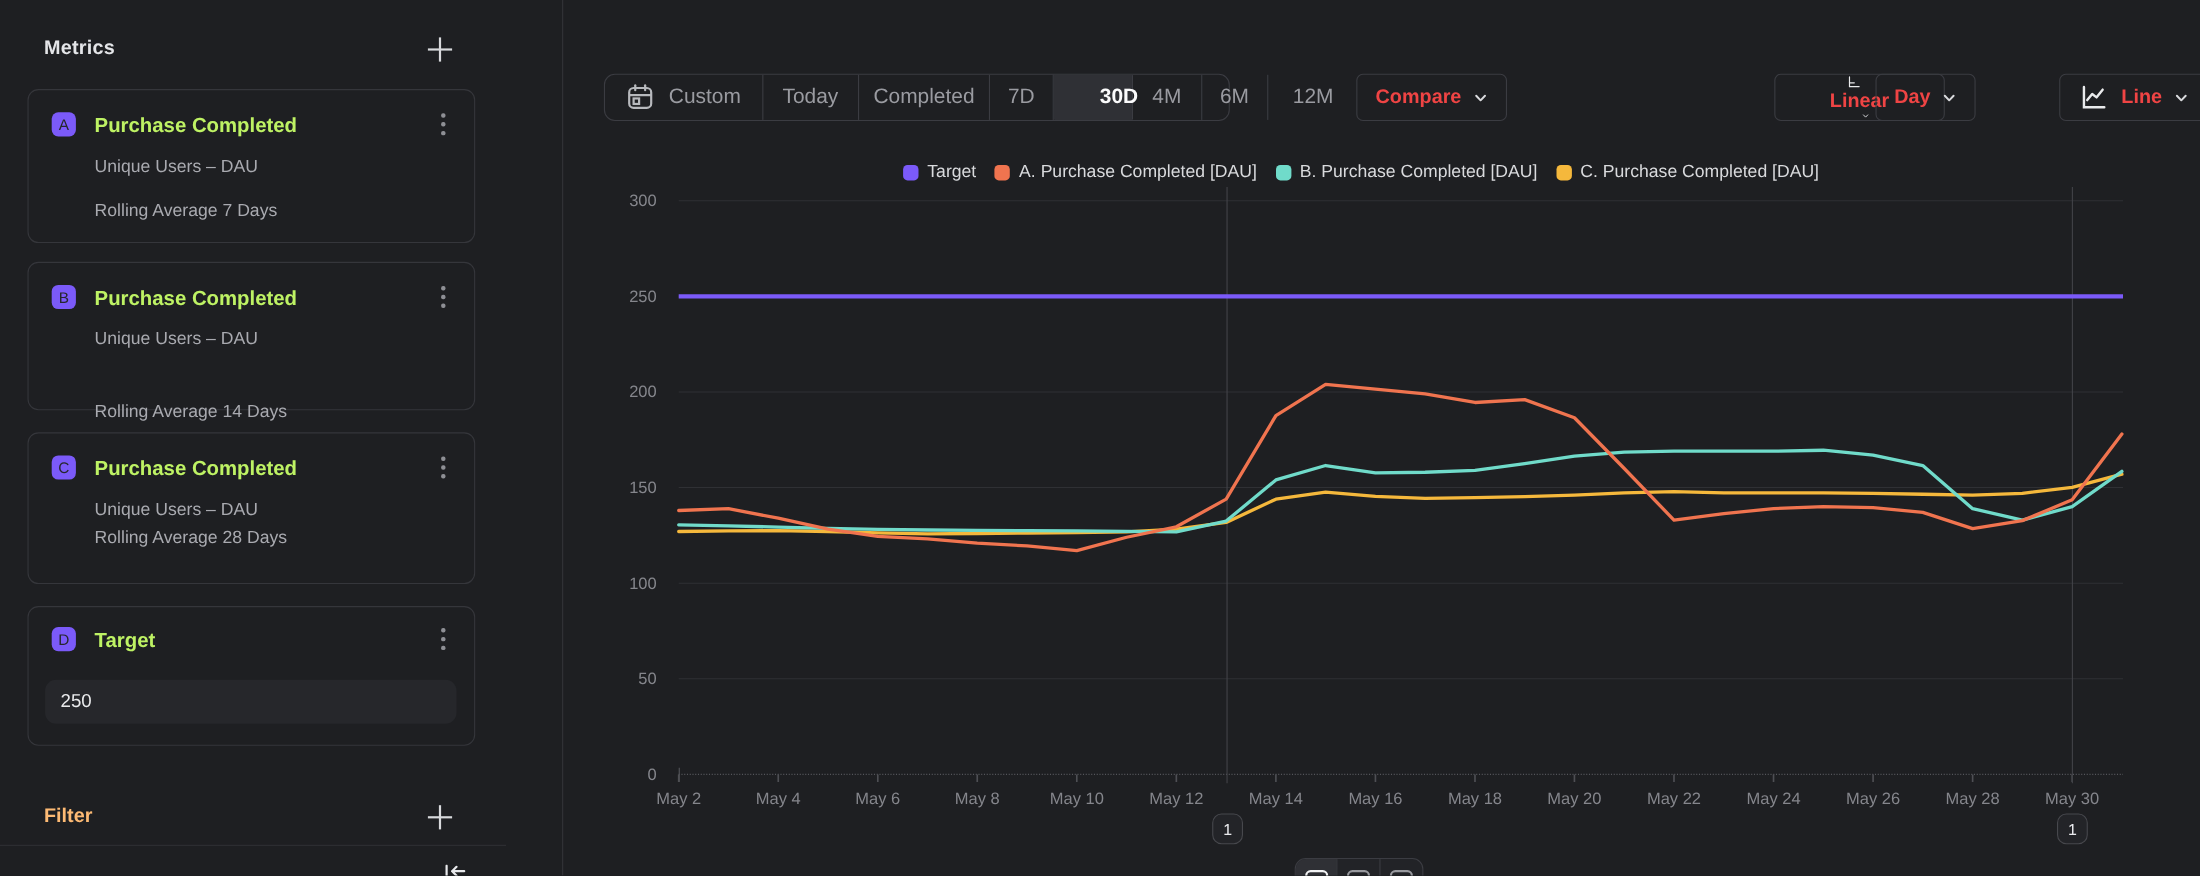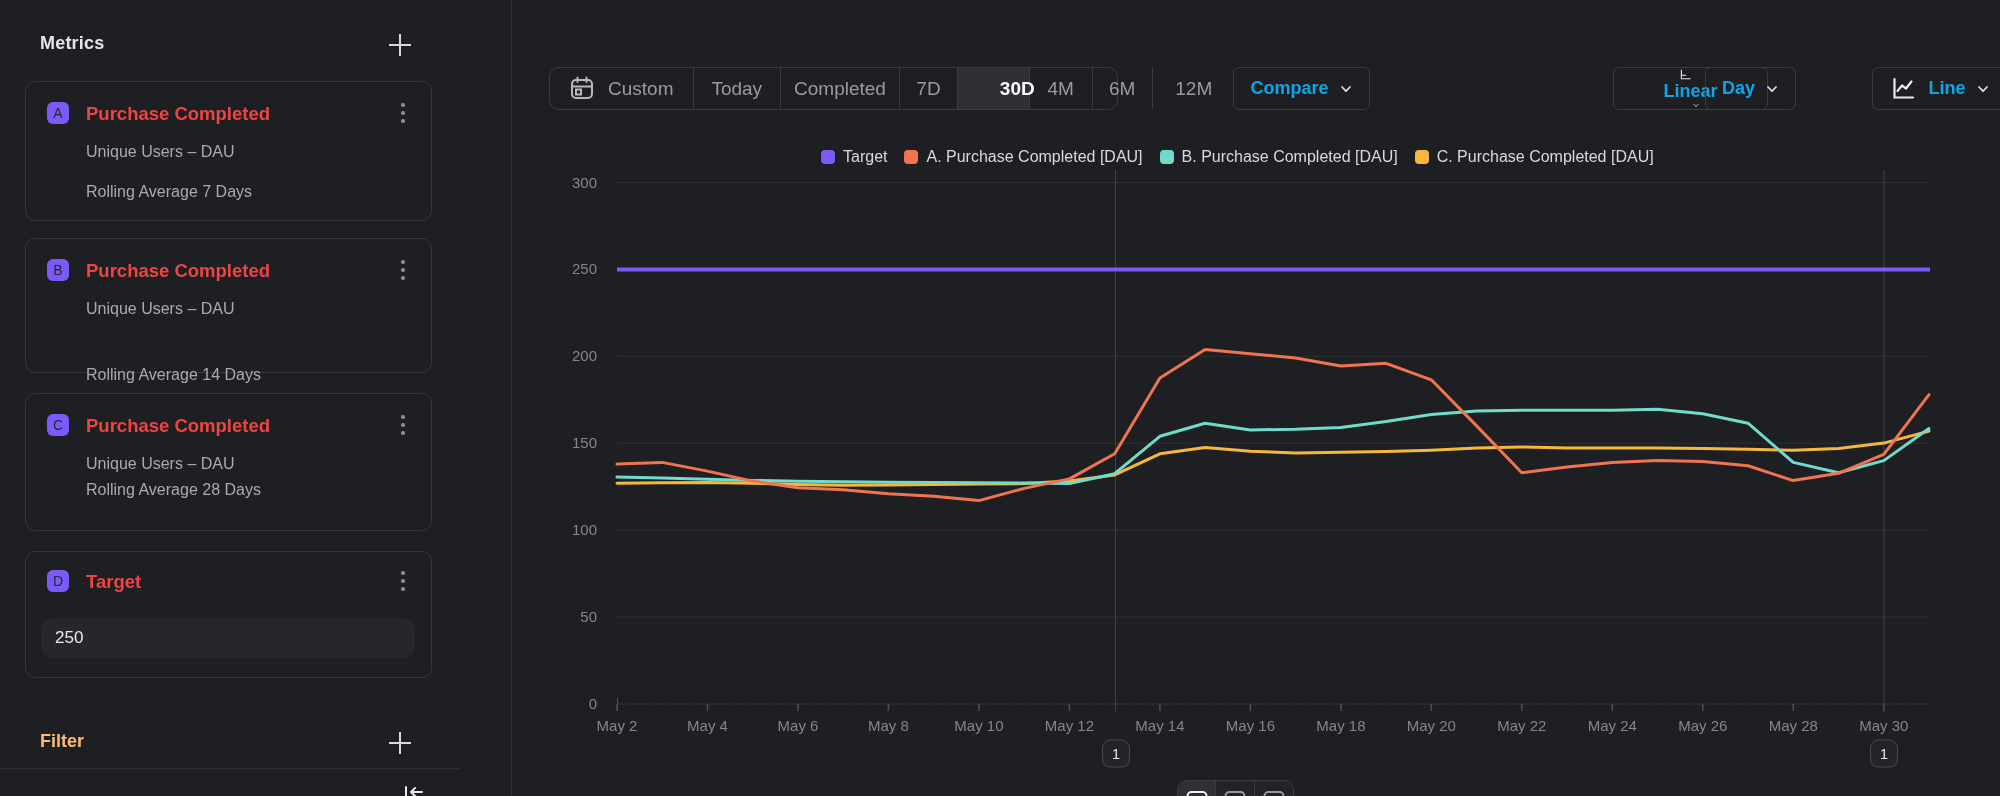--- a/index.html
+++ b/index.html
@@ -9,37 +9,37 @@
   border-right:1px solid #323338; }
 .mhead { position:absolute; left:40px; top:33px; font-size:18px; font-weight:700; color:#e4e5e8; letter-spacing:.2px; }
 .plus { position:absolute; width:22px; height:22px; }
 .plus:before, .plus:after { content:""; position:absolute; background:#d8d9dc; }
 .plus:before { left:10px; top:0; width:2px; height:22px; }
 .plus:after { left:0; top:10px; width:22px; height:2px; }
 .card { position:absolute; left:25px; width:407px; background:#1e1f22;
   border:1px solid #35363b; border-radius:10px; }
 .badge { position:absolute; left:21px; top:20px; width:22px; height:22px; border-radius:6px;
   background:#7b5af9; color:#26272c; font-size:14px; font-weight:500; text-align:center; line-height:23px; }
-.ctitle { position:absolute; left:60px; top:21px; font-size:18.5px; font-weight:700; color:#ef4444; }
+.ctitle { position:absolute; left:60px; top:21px; font-size:18.5px; font-weight:700; color:#bef264; }
 .sub { position:absolute; left:60px; font-size:16px; color:#a9aab0; }
 .kebab { position:absolute; right:26px; top:21px; width:4px; }
 .kebab i { display:block; width:3.5px; height:3.5px; border-radius:50%; background:#8e8f95; margin-bottom:4.5px; }
 .tinput { position:absolute; left:15px; top:66px; width:374px; height:40px; background:#26272b;
   border-radius:10px; color:#e9eaec; font-size:17px; line-height:40px; padding-left:14px; }
 .filter { position:absolute; left:40px; top:731px; font-size:18px; font-weight:700; color:#fdba74; }
 .fdiv { position:absolute; left:0; top:768px; width:460px; height:1px; background:#2e2f34; }
 .collapse { position:absolute; left:403px; top:786px; }
 .toolrow { position:absolute; top:67px; height:43px; border:1px solid #3b3c42; border-radius:10px; }
 .seggroup { left:549px; width:569px; }
 .seg { position:absolute; top:0; height:41px; display:flex; align-items:center; justify-content:center;
   font-size:19px; color:#9a9ba1; border-right:1px solid #3b3c42; }
 .seg:last-child { border-right:none;padding-left:16px; }
 .seg.active { background:#2f3035; color:#fbfbfc; font-weight:700; border-radius:1px; }
 .btn { position:absolute; top:67px; height:43px; border:1px solid #3b3c42; border-radius:6px;
-  display:flex; align-items:center; justify-content:center; color:#0ea5e9; font-size:18px; font-weight:600; }
+  display:flex; align-items:center; justify-content:center; color:#ef4444; font-size:18px; font-weight:600; }
 .legend { position:absolute; left:821px; top:147px; height:20px; display:flex; gap:17px; }
 .litem { display:flex; align-items:center; font-size:16px; color:#d9dadd; white-space:nowrap; }
 .sw { width:14px; height:14px; border-radius:4px; margin-right:8px; display:inline-block; }
 .btoolbar { position:absolute; left:1177px; top:780px; width:117px; height:40px;
   background:#222327; border:1px solid #3b3c42; border-radius:10px; display:flex; }
 .bcell { position:relative; width:39px; height:100%; border-right:1px solid #3b3c42; }
 .bcell:last-child { border-right:none; }
 .bcell.on { background:#2f3035; border-radius:9px 0 0 9px; }
 .bsq { position:absolute; left:50%; transform:translateX(-50%); top:10px; width:21px; height:17px; border-radius:5px; border:2.5px solid #f2f3f4; }
 .bsq.g { border-color:#98999e; }

